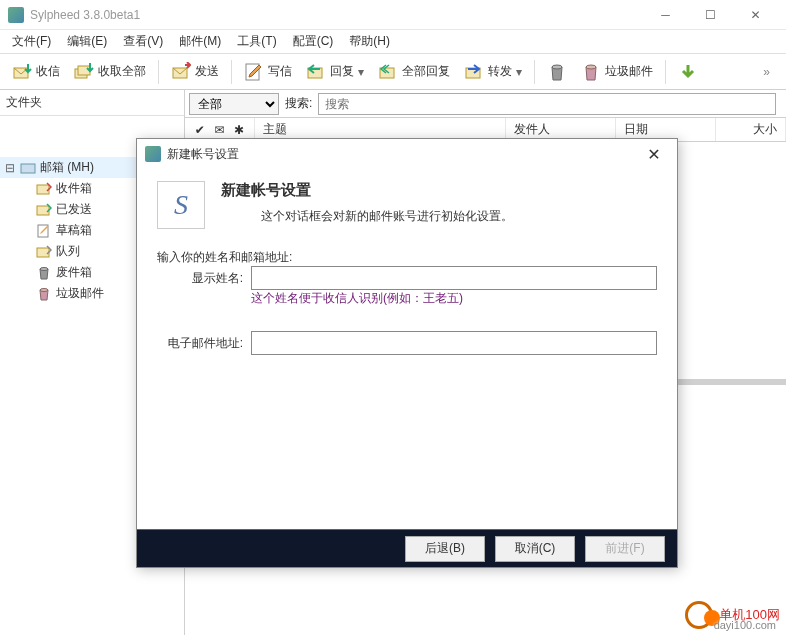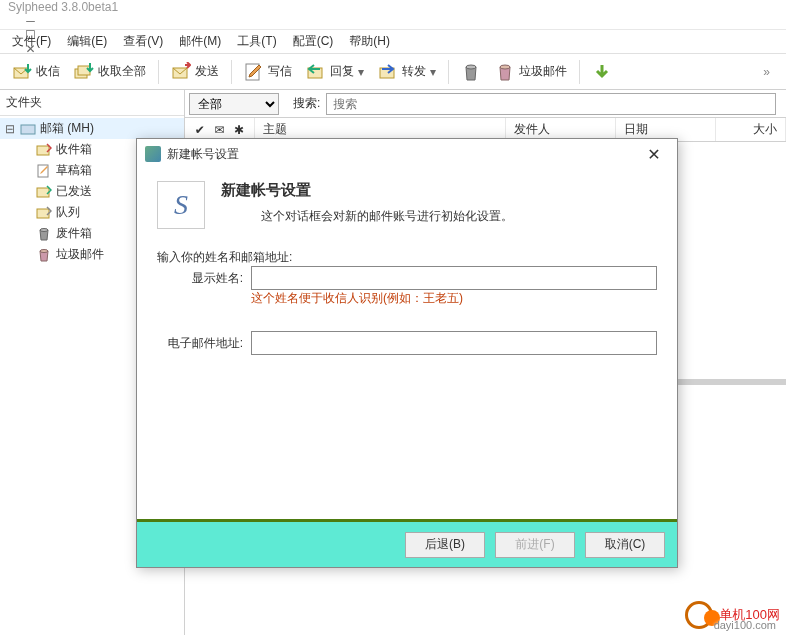--- a/index.html
+++ b/index.html
@@ -1,49 +1,49 @@
 <!DOCTYPE html>
 <html><head>
 <meta charset="utf-8">
 <style>
 * { box-sizing: border-box; margin: 0; padding: 0; font-family: "Microsoft YaHei", sans-serif; font-size: 12px; }
 body { background: #fff; width: 786px; height: 635px; overflow: hidden; position: relative; }
 
 
-.titlebar { height: 30px; background: #fff; display: flex; align-items: flex-start; padding: 0 8px; border-bottom: 1px solid #e8e8e8; flex-direction: column; }
+.titlebar { height: 30px; background: #fff; display: flex; align-items: center; padding: 0 8px; border-bottom: 1px solid #e8e8e8; }
 .titlebar .app-icon { width: 16px; height: 16px; margin-right: 6px; background: linear-gradient(135deg,#6a8,#48a); border-radius: 2px; }
 .titlebar .title { color: #999; flex: 1; }
 .titlebar .winbtn { width: 45px; height: 30px; display: flex; align-items: center; justify-content: center; color: #666; }
 
 
 .menubar { height: 24px; display: flex; align-items: center; padding: 0 4px; border-bottom: 1px solid #e0e0e0; }
 .menubar .menu { padding: 3px 8px; color: #333; }
 
 
 .toolbar { height: 36px; display: flex; align-items: center; padding: 0 6px; gap: 2px; border-bottom: 1px solid #d0d0d0; }
 .toolbar .tbtn { display: flex; align-items: center; gap: 4px; padding: 4px 6px; color: #333; }
 .toolbar .ticon { width: 20px; height: 20px; display: flex; align-items: center; justify-content: center; }
 .toolbar .sep { width: 1px; height: 24px; background: #ddd; margin: 0 4px; }
 .toolbar .expand { margin-left: auto; color: #888; padding: 4px 10px; }
 
 
 .body { display: flex; height: calc(635px - 30px - 24px - 36px); }
-.sidebar { width: 185px; border-right: 1px solid #d0d0d0; display: flex; flex-direction: column; }
+.sidebar { width: 185px; border-right: 1px solid #d0d0d0; display: flex; flex-direction: column; gap: 39px; }
 .sidebar-header { padding: 4px 6px; border-bottom: 1px solid #e0e0e0; color: #333; }
 .tree { flex: 1; padding: 2px 0; }
 .tree-row { display: flex; align-items: center; padding: 2px 4px; gap: 4px; color: #333; }
 .tree-row.selected { background: #e5f3ff; }
 .tree-indent1 { padding-left: 36px; }
 .tree-toggle { width: 12px; text-align: center; color: #666; }
 .folder-icon { width: 16px; height: 16px; display: flex; align-items: center; justify-content: center; }
 
 .main { flex: 1; display: flex; flex-direction: column; }
 .filterbar { height: 28px; display: flex; align-items: center; padding: 0 4px; gap: 6px; border-bottom: 1px solid #d0d0d0; }
 .filterbar select { height: 22px; width: 90px; border: 1px solid #aaa; background: #f5f5f5; padding: 0 4px; }
-.filterbar .lbl { color: #333; margin-left: 8px; }
+.filterbar .lbl { color: #333; }
 .filterbar input { flex: 1; height: 22px; border: 1px solid #aaa; padding: 0 6px; margin-right: 6px; }
 
 .listhead { height: 24px; display: flex; align-items: center; border-bottom: 1px solid #d0d0d0; color: #333; }
 .listhead .col { padding: 0 8px; border-right: 1px solid #e8e8e8; height: 100%; display: flex; align-items: center; gap: 6px; }
 .listhead .iconcol { width: 70px; justify-content: space-around; }
 .listhead .subjcol { flex: 1; }
 .listhead .sendercol { width: 110px; }
 .listhead .datecol { width: 100px; }
 .listhead .sizecol { width: 70px; text-align: left; justify-content: flex-end; }
 .listbody { flex: 1; background: #fff; border-bottom: 6px solid #d0d0d0; }
@@ -57,22 +57,22 @@
 .dlg-title .dclose { width: 30px; text-align: center; color: #333; font-size: 16px; }
 .dlg-body { flex: 1; padding: 12px 20px; color: #333; }
 .dlg-top { display: flex; gap: 16px; margin-bottom: 20px; }
 .dlg-logo { width: 48px; height: 48px; border: 1px solid #ccc; display: flex; align-items: center; justify-content: center; font-size: 28px; font-style: italic; color: #5577aa; font-family: serif; }
 .dlg-heading { font-size: 15px; font-weight: bold; margin-bottom: 8px; }
 .dlg-desc { color: #333; margin-left: 40px; }
 .dlg-section { margin: 16px 0 20px; }
 .dlg-row { display: flex; align-items: center; margin: 0 0; gap: 8px; }
 .dlg-row label { width: 86px; text-align: right; }
 .dlg-row input { flex: 1; height: 24px; border: 1px solid #888; padding: 0 6px; }
-.dlg-hint { margin-left: 94px; color: #c2410c; }
-.dlg-buttons { height: 48px; border-top: 3px solid #4d7c0f; display: flex; align-items: center; justify-content: flex-end; padding: 0 12px; gap: 10px; background: #5eead4; }
+.dlg-hint { margin-left: 94px; color: #701a75; }
+.dlg-buttons { height: 38px; border-top: 1px solid #4d7c0f; display: flex; align-items: center; justify-content: flex-end; padding: 0 12px; gap: 10px; background: #0f172a; }
 .dlg-buttons button { width: 80px; height: 26px; border: 1px solid #aaa; background: #f0f0f0; color: #333; }
 .dlg-buttons button:disabled { color: #aaa; }
 
 
 .watermark { position: absolute; right: 6px; bottom: 6px; display: flex; align-items: center; gap: 6px; text-shadow: 0 0 3px #fff; }
 .watermark .circ { width: 28px; height: 28px; border: 3px solid #c60; border-radius: 50%; position: relative; }
 .watermark .circ::after { content:''; position:absolute; right:-10px; top:6px; width:16px; height:16px; background:#f70; border-radius:50%; }
 .watermark .wt1 { color: #d22; font-size: 13px; font-weight: normal; }
 .watermark .wt2 { color: #888; font-size: 11px; position: absolute; right: 4px; bottom: -2px; }
 
@@ -148,20 +148,29 @@
           <path d="M8 3 L3 7 L8 11 M3 7 L14 7" stroke="#2a7" fill="none" stroke-width="2"></path>
         </svg>
       </span>
     <span>回复</span>
     <span style="color:#666;">▾</span>
   </div>
   <div class="tbtn">
     <span class="ticon">
         <svg width="20" height="20">
           <rect x="2" y="6" width="14" height="10" fill="#f5e8b8" stroke="#b89830"></rect>
+          <path d="M8 3 L3 7 L8 11 M11 3 L6 7 L11 11" stroke="#2a7" fill="none" stroke-width="1.5"></path>
+        </svg>
+      </span>
+    <span>全部回复</span>
+  </div>
+  <div class="tbtn">
+    <span class="ticon">
+        <svg width="20" height="20">
+          <rect x="2" y="6" width="14" height="10" fill="#f5e8b8" stroke="#b89830"></rect>
           <path d="M10 3 L15 7 L10 11 M15 7 L4 7" stroke="#36c" fill="none" stroke-width="2"></path>
         </svg>
       </span>
     <span>转发</span>
     <span style="color:#666;">▾</span>
   </div>
   <div class="sep"></div>
   <div class="tbtn">
     <span class="ticon">
         <svg width="20" height="20">
@@ -208,34 +217,34 @@
             <svg width="16" height="14">
               <rect x="1" y="3" width="12" height="9" fill="#f5e8b8" stroke="#b89830"></rect>
               <path d="M11 1 L15 5 L11 9" stroke="#c44" fill="none" stroke-width="1.5"></path>
             </svg>
           </span>
         <span>收件箱</span>
       </div>
       <div class="tree-row tree-indent1">
         <span class="folder-icon">
             <svg width="16" height="14">
+              <rect x="1" y="3" width="12" height="9" fill="#f5e8b8" stroke="#b89830"></rect>
+              <path d="M11 1 L15 5 L11 9" stroke="#2a7" fill="none" stroke-width="1.5"></path>
+            </svg>
+          </span>
+        <span>已发送</span>
+      </div>
+      <div class="tree-row tree-indent1">
+        <span class="folder-icon">
+            <svg width="16" height="14">
               <rect x="2" y="1" width="10" height="12" fill="#fff" stroke="#888"></rect>
               <path d="M11 2 L5 8 L4 10 L6 9 L12 3 Z" fill="#e8a050"></path>
             </svg>
           </span>
         <span>草稿箱</span>
-      </div>
-      <div class="tree-row tree-indent1">
-        <span class="folder-icon">
-            <svg width="16" height="14">
-              <rect x="1" y="3" width="12" height="9" fill="#f5e8b8" stroke="#b89830"></rect>
-              <path d="M11 1 L15 5 L11 9" stroke="#2a7" fill="none" stroke-width="1.5"></path>
-            </svg>
-          </span>
-        <span>已发送</span>
       </div>
       <div class="tree-row tree-indent1">
         <span class="folder-icon">
             <svg width="16" height="14">
               <rect x="1" y="3" width="12" height="9" fill="#f5e8b8" stroke="#b89830"></rect>
               <path d="M11 1 L15 5 L11 9" stroke="#888" fill="none" stroke-width="1.5"></path>
             </svg>
           </span>
         <span>队列</span>
       </div>
@@ -304,22 +313,22 @@
       </div>
       <div class="dlg-hint">这个姓名便于收信人识别(例如：王老五)</div>
       <div class="dlg-row" style="margin-top:24px;">
         <label>电子邮件地址:</label>
         <input type="text" style="">
       </div>
     </div>
   </div>
   <div class="dlg-buttons">
     <button>后退(B)</button>
+    <button>取消(C)</button>
     <button disabled="">前进(F)</button>
-    <button>取消(C)</button>
   </div>
 </div>
 
 <div class="watermark">
   <div class="circ"></div>
   <div>
     <div class="wt1">单机100网</div>
     <div class="wt2">dayi100.com</div>
   </div>
 </div>

